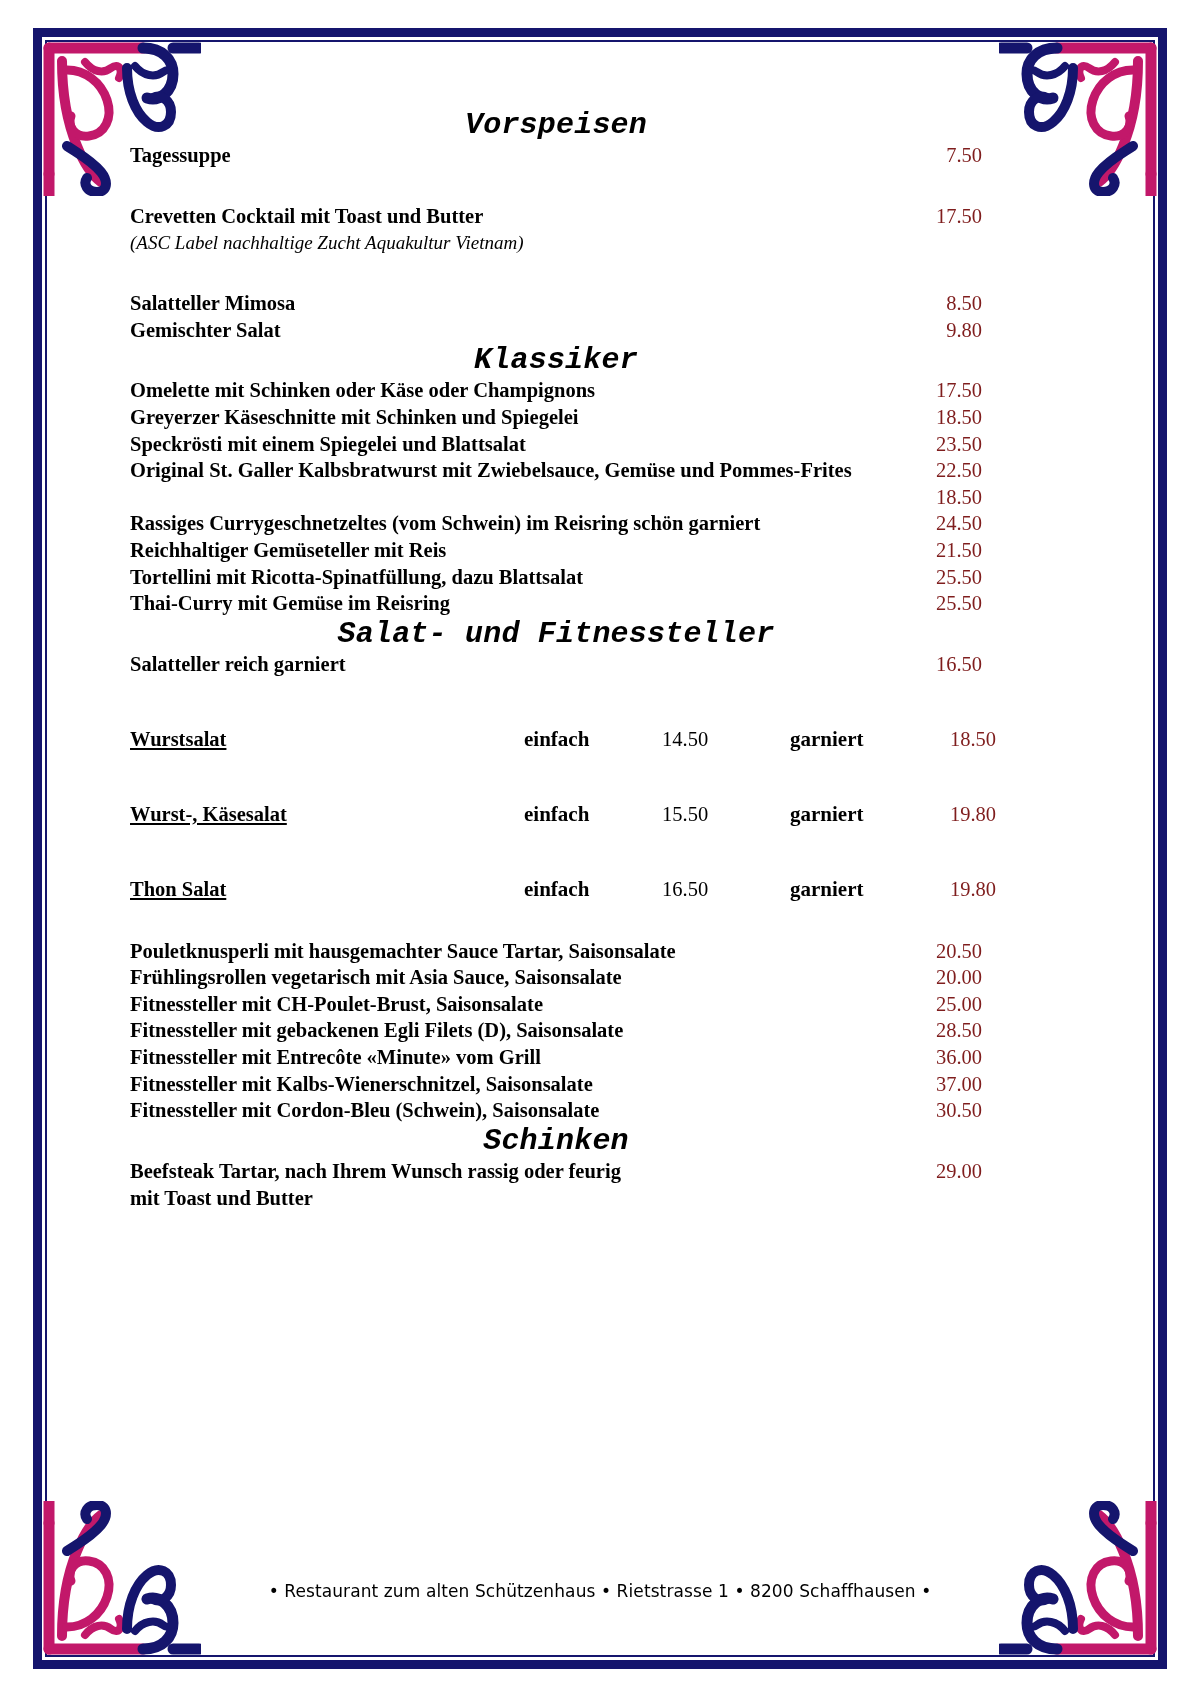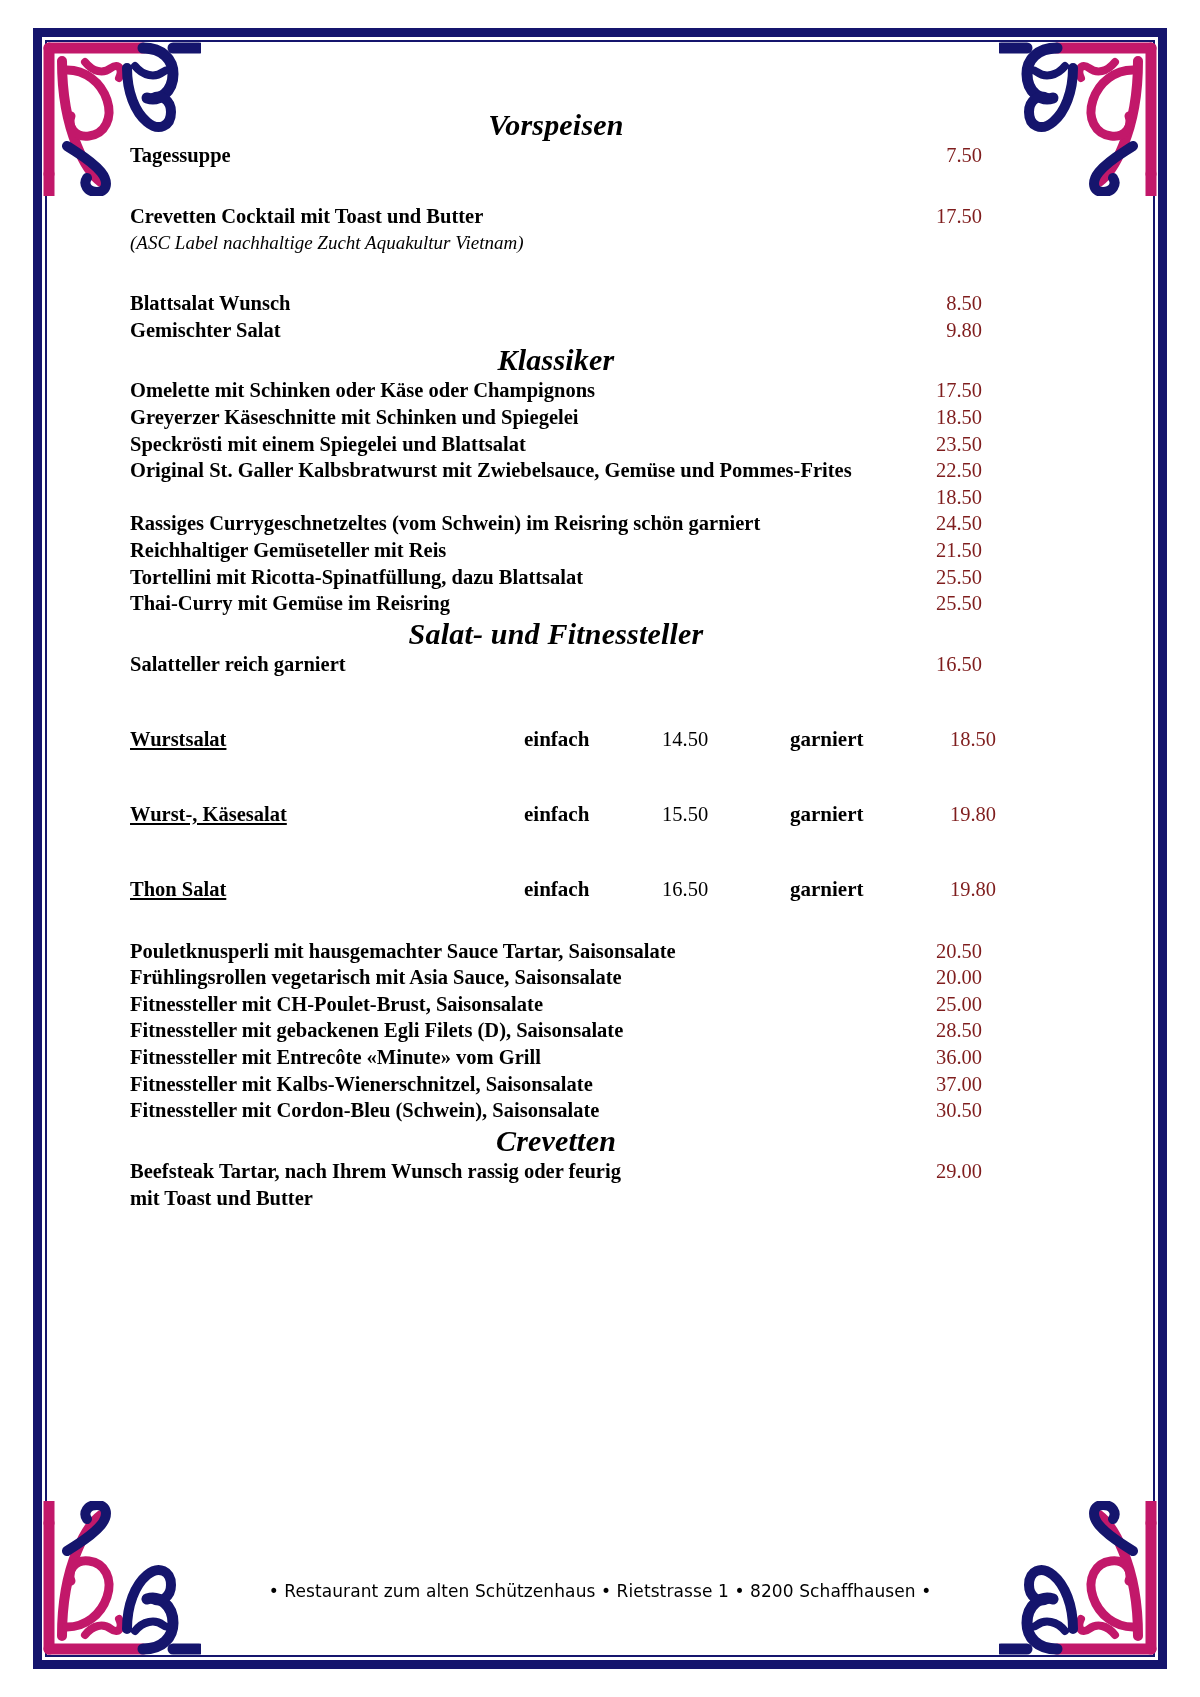--- a/index.html
+++ b/index.html
@@ -61,21 +61,21 @@
   }
 
   h2.section-title {
     margin: 0;
     font-style: italic;
     font-weight: bold;
     font-size: 30px;
     text-align: center;
     letter-spacing: 0.2px;
     color: #000;
-    font-family: Liberation Serif, serif;
+    font-family: Liberation Mono, monospace;
   }
   .sec-vorspeisen { margin-bottom: 28px; }
   .sec-klassiker  { margin-top: 8px;  margin-bottom: 34px; }
   .sec-vegetarisch{ margin-top: 36px; margin-bottom: 34px; }
   .sec-salat      { margin-top: 40px; margin-bottom: 36px; }
   .sec-speziell   { margin-top: 46px; margin-bottom: 36px; }
 
   .row {
     display: flex;
     align-items: baseline;
@@ -234,21 +234,21 @@
     <div class="row">
       <span class="name">Crevetten Cocktail mit Toast und Butter</span>
       <span class="spacer"></span>
       <span class="price">17.50</span>
     </div>
     <div class="note">(ASC Label nachhaltige Zucht Aquakultur Vietnam)</div>
 
     <div class="gap-md"></div>
 
     <div class="row">
-      <span class="name">Blattsalat Wunsch</span>
+      <span class="name">Salatteller Mimosa</span>
       <span class="spacer"></span>
       <span class="price">8.50</span>
     </div>
     <div class="row">
       <span class="name">Gemischter Salat</span>
       <span class="spacer"></span>
       <span class="price">9.80</span>
     </div>
 
     <h2 class="section-title sec-klassiker">Klassiker</h2>
@@ -366,21 +366,21 @@
       <span class="name">Fitnessteller mit Kalbs-Wienerschnitzel, Saisonsalate</span>
       <span class="spacer"></span>
       <span class="price">37.00</span>
     </div>
     <div class="row">
       <span class="name">Fitnessteller mit Cordon-Bleu (Schwein), Saisonsalate</span>
       <span class="spacer"></span>
       <span class="price">30.50</span>
     </div>
 
-    <h2 class="section-title sec-speziell">Crevetten</h2>
+    <h2 class="section-title sec-speziell">Schinken</h2>
 
     <div class="row">
       <span class="name">Beefsteak Tartar, nach Ihrem Wunsch rassig oder feurig</span>
       <span class="spacer"></span>
       <span class="price">29.00</span>
     </div>
     <div class="row">
       <span class="name">mit Toast und Butter</span>
     </div>
 

